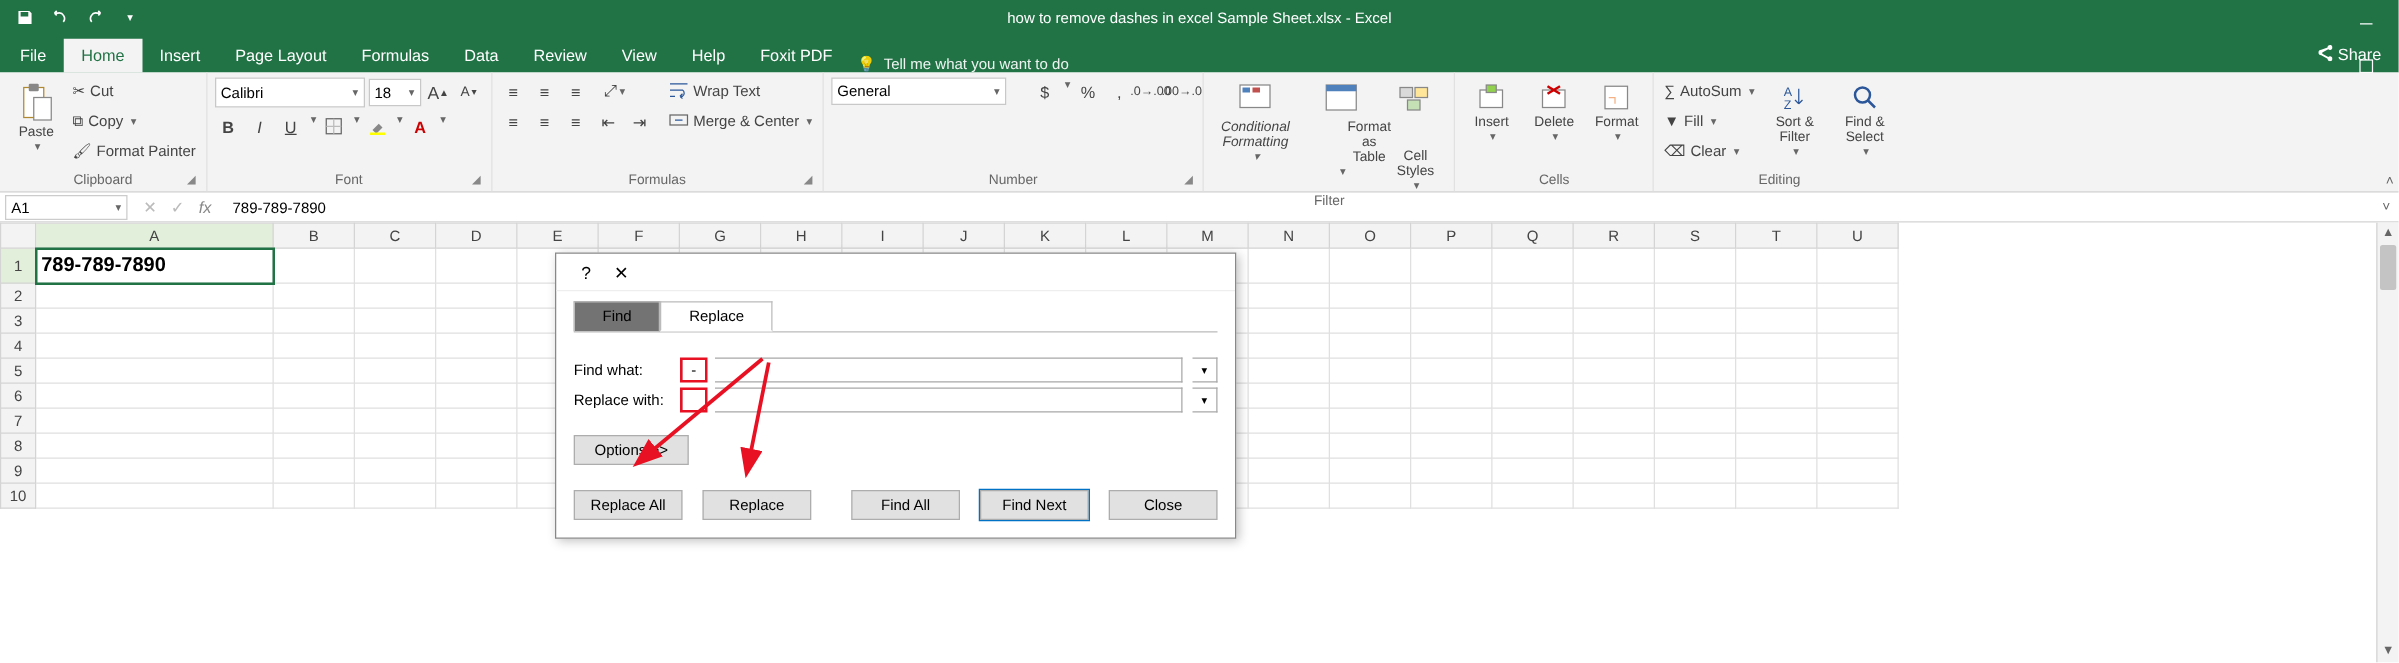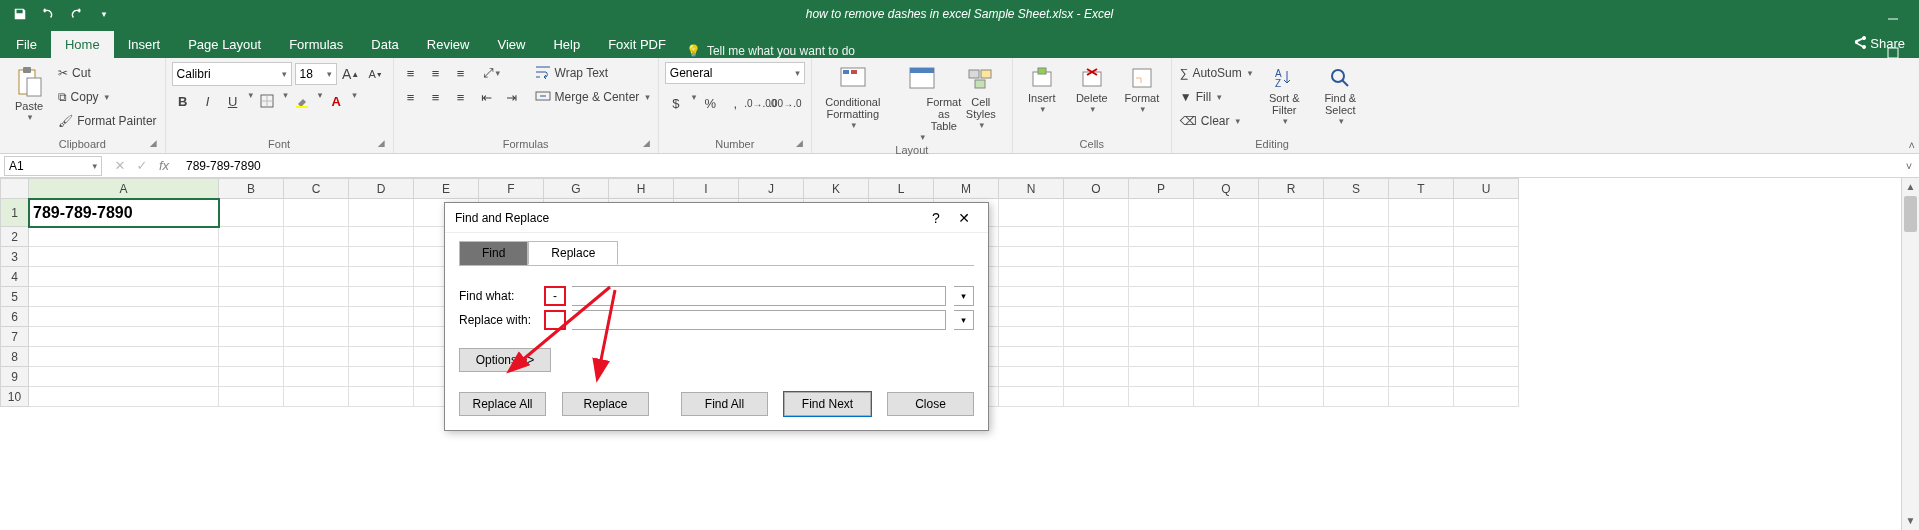--- a/index.html
+++ b/index.html
@@ -2,21 +2,21 @@
 <html><head>
 <meta charset="utf-8">
 <style>
   * { box-sizing: border-box; font-family: "Segoe UI", Tahoma, sans-serif; }
   body { margin: 0; background: #fff; overflow: hidden; width: 1919px; height: 530px; position: relative; }
 
   
   .titlebar { background: #217346; height: 28px; display: flex; align-items: center; color: #fff; font-size: 12px; position: relative; }
   .qa-toolbar { display: flex; align-items: center; gap: 4px; padding-left: 8px; }
   .qa-btn { width: 24px; height: 24px; display: flex; align-items: center; justify-content: center; color: #fff; cursor: pointer; }
-  .title-text { position: absolute; left: 50%; transform: translateX(-50%); font-size: 12px; white-space: nowrap; font-style: italic; }
+  .title-text { position: absolute; left: 50%; transform: translateX(-50%); font-size: 12px; white-space: nowrap; }
   .title-right { margin-left: auto; display: flex; align-items: center; gap: 6px; padding-right: 4px; flex-direction: column; }
   .user-badge { width: 18px; height: 18px; border-radius: 50%; background: #9aa; color: #fff; font-size: 11px; display: flex; align-items: center; justify-content: center; }
   .winbtn { width: 44px; height: 28px; display: flex; align-items: center; justify-content: center; cursor:pointer; }
 
   
   .menubar { background: #217346; height: 30px; display: flex; align-items: flex-end; color: #fff; font-size: 13px; }
   .menu-tab { padding: 6px 14px; cursor: pointer; }
   .menu-tab.active { background: #f3f3f3; color: #217346; }
   .menu-tab.file { padding-left: 16px; }
   .tellme { display: flex; align-items: center; gap: 6px; margin-left: 6px; font-size: 12px; opacity: .92; }
@@ -275,40 +275,40 @@
               </svg></span>
             <span>Merge &amp; Center</span>
             <span class="dd">▾</span>
           </div>
       </div>
     </div>
     <div class="group-label"><span>Formulas</span><span class="launcher">◢</span></div>
   </div>
 
   <div class="group">
-    <div class="group-body" style="flex-direction:column; gap:8px;">
+    <div class="group-body" style="flex-direction:row; gap:20px;">
       <div class="numfmt">
           <span>General</span>
           <span class="dd">▾</span>
         </div>
       <div class="btnrow">
         <span class="ribbtn">$</span>
           <span class="dd">▾</span>
         <span class="ribbtn">%</span>
         <span class="ribbtn">,</span>
         <span class="ribbtn" style="font-size:10px;">.0→.00</span>
         <span class="ribbtn" style="font-size:10px;">.00→.0</span>
       </div>
     </div>
     <div class="group-label"><span>Number</span><span class="launcher">◢</span></div>
   </div>
 
   <div class="group">
     <div class="group-body">
-      <div class="big-btn" style="width:70px;">
+      <div class="big-btn" style="width:70px;font-style:italic;">
         <svg width="28" height="28">
             <rect x="2" y="2" width="24" height="18" fill="#fff" stroke="#888"></rect>
             <rect x="4" y="4" width="6" height="4" fill="#4f81bd"></rect>
             <rect x="12" y="4" width="6" height="4" fill="#c0504d"></rect>
           </svg>
         <span style="text-align:center; line-height:1.1;">Conditional Formatting</span>
           <span class="dd">▾</span>
       </div>
       <div class="big-btn" style="width:60px;">
         <svg width="28" height="28">
@@ -317,25 +317,25 @@
           </svg>
         <span style="text-align:center; line-height:1.1;margin-left:44px;">Format as Table</span>
           <span class="dd">▾</span>
       </div>
       <div class="big-btn" style="width:50px;">
         <svg width="28" height="28">
             <rect x="2" y="4" width="10" height="8" fill="#d9d9d9" stroke="#888"></rect>
             <rect x="14" y="4" width="10" height="8" fill="#ffe699" stroke="#888"></rect>
             <rect x="8" y="14" width="10" height="8" fill="#c5e0b4" stroke="#888"></rect>
           </svg>
-        <span style="text-align:center; line-height:1.1;">Cell Styles</span>
-          <span class="dd">▾</span>
-      </div>
-    </div>
-    <div class="group-label">Layout</div>
+        <span style="text-align:center; line-height:1.1;margin-top:23px;">Cell Styles</span>
+          <span class="dd">▾</span>
+      </div>
+    </div>
+    <div class="group-label">Filter</div>
   </div>
 
   <div class="group">
     <div class="group-body">
       <div class="big-btn">
           <svg width="24" height="24">
             <rect x="3" y="6" width="18" height="14" fill="#fff" stroke="#888"></rect>
             <rect x="8" y="2" width="8" height="6" fill="#92d050" stroke="#888"></rect>
           </svg>
           <span>Insert</span>
@@ -692,21 +692,20 @@
   </div>
   <div class="vscroll">
     <div class="up">▲</div>
     <div class="thumb"></div>
     <div class="down" style="position:absolute;bottom:0;left:0;right:0;">▼</div>
   </div>
 </div>
 
 <div class="dialog">
   <div class="dlg-title">
-    <span class="t">Find and Replace</span>
     <span class="help">?</span>
     <span class="close">✕</span>
   </div>
   <div class="dlg-tabs">
     <div class="dlg-tab">Find</div>
     <div class="dlg-tab active">Replace</div>
   </div>
   <div class="dlg-body">
     <div class="fr-row">
       <label><span>Find what:</span></label>

